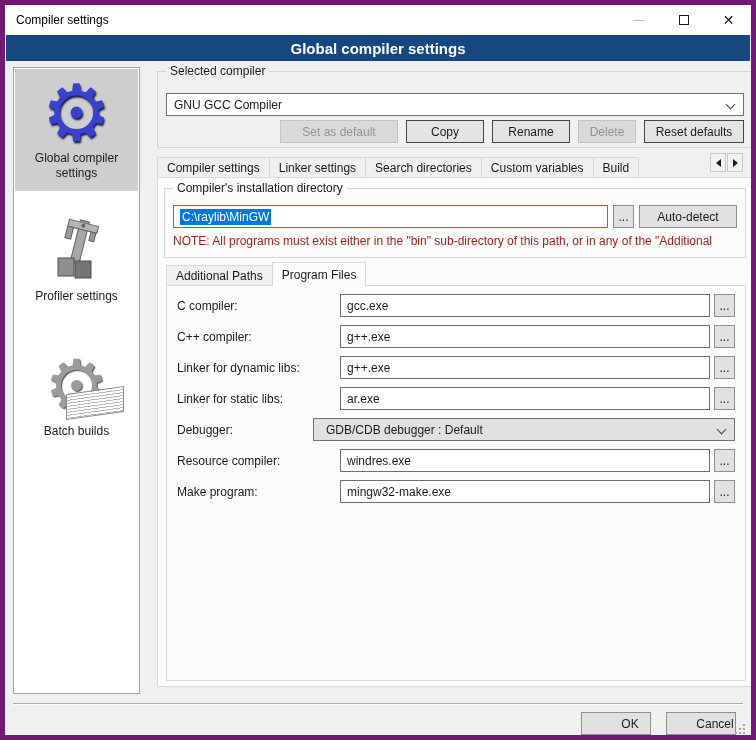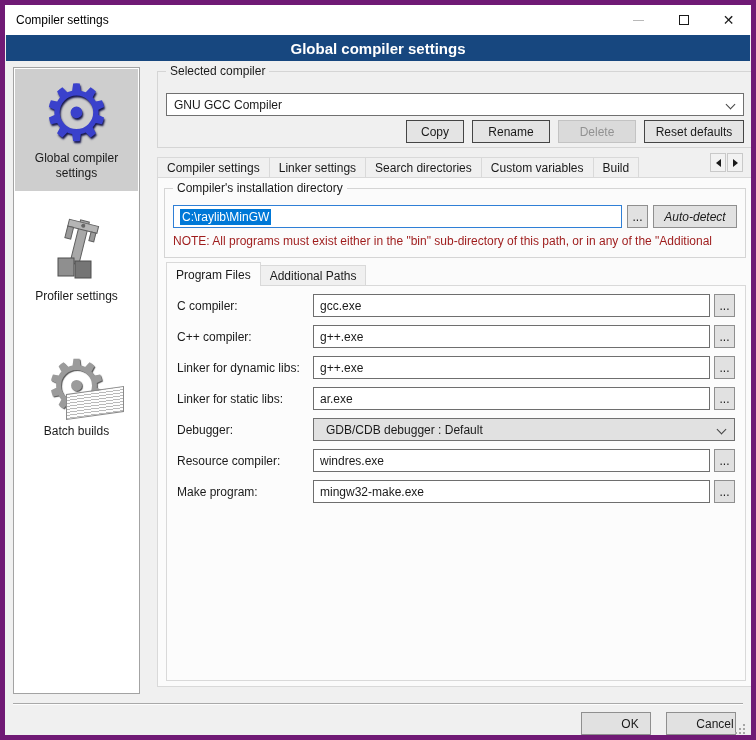--- a/index.html
+++ b/index.html
@@ -58,32 +58,32 @@
   .tri-r { width:0; height:0; border-top:4px solid transparent; border-bottom:4px solid transparent; border-left:5px solid #1a1a1a; }
   
   .tabpage { position:absolute; left:152px; top:172px; width:596px; height:510px; background:#fbfbfb; border:1px solid #d9d9d9; z-index:1; }
   .g2 { left:6px; top:10px; width:582px; height:70px; }
   .g2 > .legend { background:#fbfbfb; }
   .dirrow { position:absolute; left:8px; top:16px; right:8px; display:flex; gap:5px;border-radius:9px; }
   .textbox { background:#fff; border:1px solid #6e6e6e; height:23px; display:flex; align-items:center; padding:0 6px; overflow:hidden; white-space:nowrap; }
   .dirbox { flex:1; border:1px solid #2f7fd6; }
   .selected-text { background:#0078d7; color:#fff; padding:1px 2px; }
   .browse { width:21px; }
-  .autodetect { width:84px;font-style:italic; }
+  .autodetect { width:98px; }
   .note { position:absolute; left:8px; right:1px; top:45px; color:#9e1b1b; white-space:nowrap; overflow:hidden; }
   
   .subtabs { position:absolute; left:8px; top:84px; height:24px; display:flex; align-items:flex-end; z-index:3; }
   .subtab { height:21px; padding:0 9px; display:flex; align-items:center; background:#f0f0f0; border:1px solid #d9d9d9; margin-right:-1px; white-space:nowrap; }
   .subtab.active { height:24px; background:#fcfcfc; border-bottom:none; }
   .subpanel { position:absolute; left:8px; top:107px; width:580px; height:396px; background:#fcfcfc; border:1px solid #d9d9d9; z-index:2;
               display:flex; flex-direction:column; gap:8px; padding:8px 10px; }
   .frow { display:flex; align-items:center; height:23px; }
   .frow .flabel { width:136px; flex:none; }
   .frow .fwrap { flex:1; display:flex; gap:4px; }
-  .frow .textbox { flex:1; }
+  .frow .textbox { flex:1;margin-left:27px; }
   .frow .combo { flex:1;padding-left:12px; }
   
   .divider { position:absolute; left:8px; right:8px; top:698px; height:1px; background:#a9a9a9; box-shadow:0 1px 0 #fdfdfd; }
   .footer-btns { position:absolute; right:15px; top:707px; display:flex; gap:15px; }
   .footer-btns .btn { width:70px;padding-left:28px; }
   .grip { position:absolute; right:6px; bottom:5px; width:2px; height:2px; background:#a6a6a6;
           box-shadow:0 -4px #a6a6a6, -4px 0 #a6a6a6, 0 0 #a6a6a6, -8px 4px #a6a6a6, -4px 4px #a6a6a6, 0 4px #a6a6a6; }
   
   .caliper { width:70px; height:70px; }
 </style>
@@ -143,23 +143,24 @@
     </div>
   </div>
 
   <div class="group g1">
     <span class="legend">Selected compiler</span>
     <div class="combo combo-main">
       <span>GNU GCC Compiler</span>
       <span class="chev"></span>
     </div>
     <div class="btnrow">
-      <div class="btn" style="width:58px">Copy</div>
+      <div class="btn disabled" style="width:118px">Set as default</div>
+      <div class="btn" style="width:78px">Copy</div>
       <div class="btn" style="width:78px">Rename</div>
-      <div class="btn disabled" style="width:78px">Delete</div>
+      <div class="btn disabled" style="width:58px">Delete</div>
       <div class="btn" style="width:100px">Reset defaults</div>
     </div>
   </div>
 
   <div class="tabs">
     <div class="tab">Compiler settings</div>
     <div class="tab">Linker settings</div>
     <div class="tab">Search directories</div>
     <div class="tab">Custom variables</div>
     <div class="tab">Build</div>
@@ -181,22 +182,22 @@
         <div class="textbox dirbox">
           <span class="selected-text">C:\raylib\MinGW</span>
         </div>
         <div class="btn std browse">...</div>
         <div class="btn std autodetect">Auto-detect</div>
       </div>
       <div class="note">NOTE: All programs must exist either in the "bin" sub-directory of this path, or in any of the "Additional</div>
     </div>
 
     <div class="subtabs">
+      <div class="subtab">Additional Paths</div>
       <div class="subtab active">Program Files</div>
-      <div class="subtab">Additional Paths</div>
     </div>
 
     <div class="subpanel">
       <div class="frow">
         <span class="flabel">C compiler:</span>
         <div class="fwrap">
           <div class="textbox">
               <span>gcc.exe</span>
             </div>
           <div class="btn std browse">...</div>

